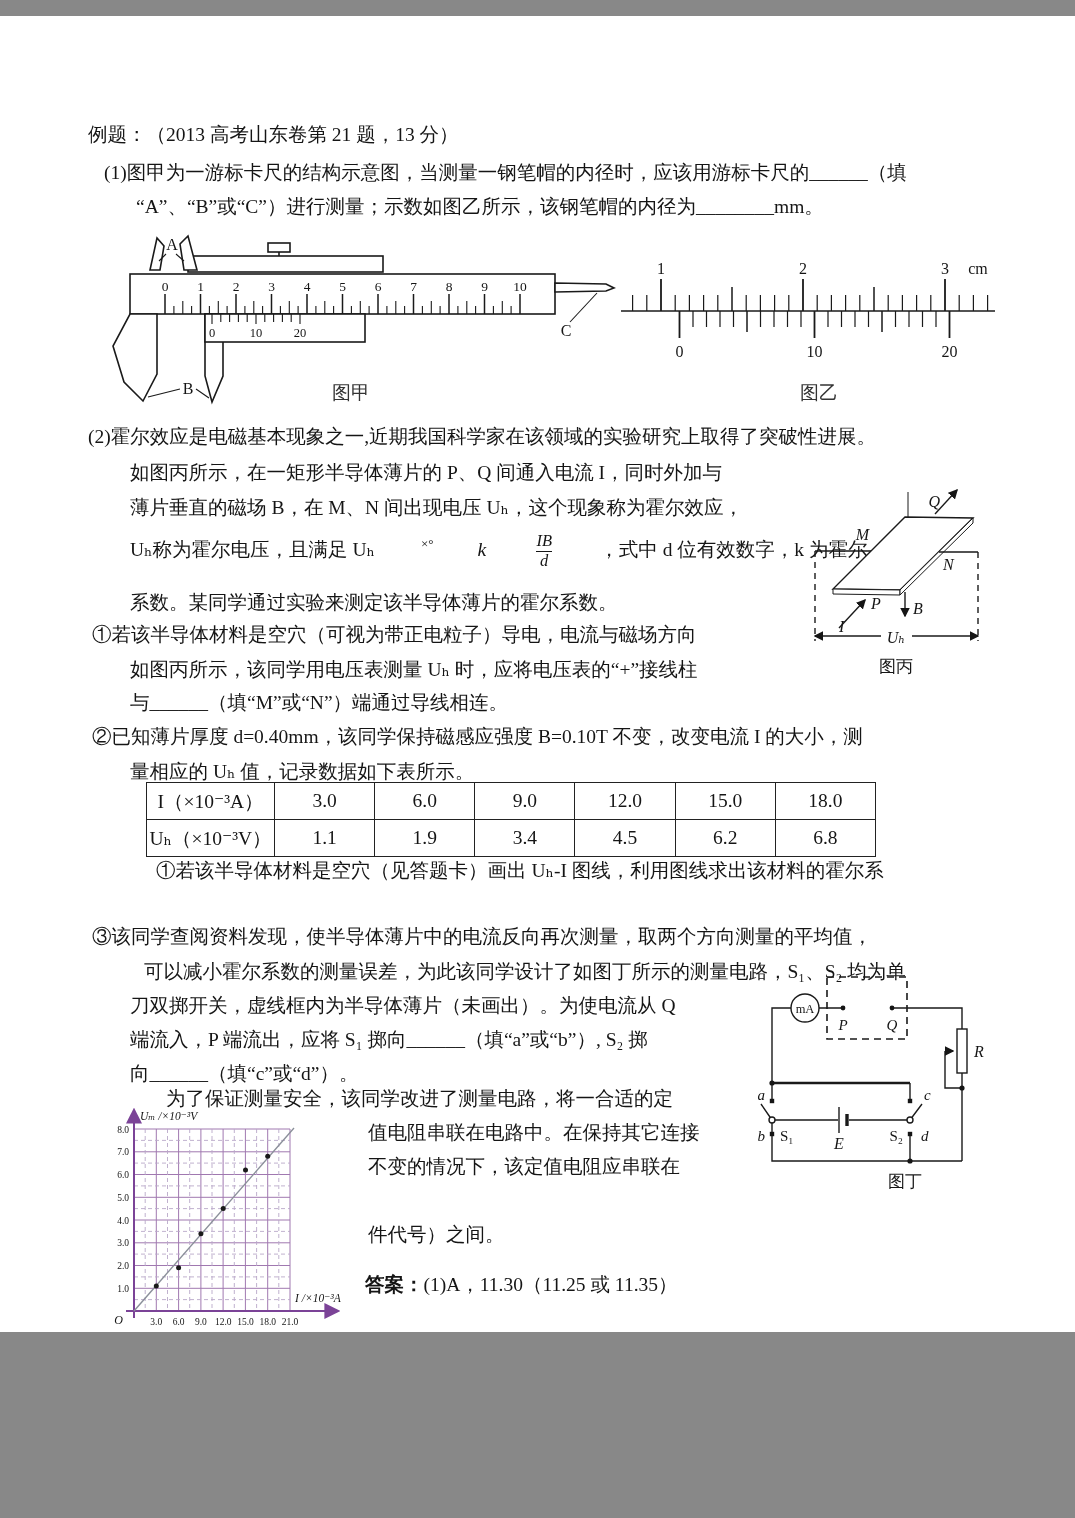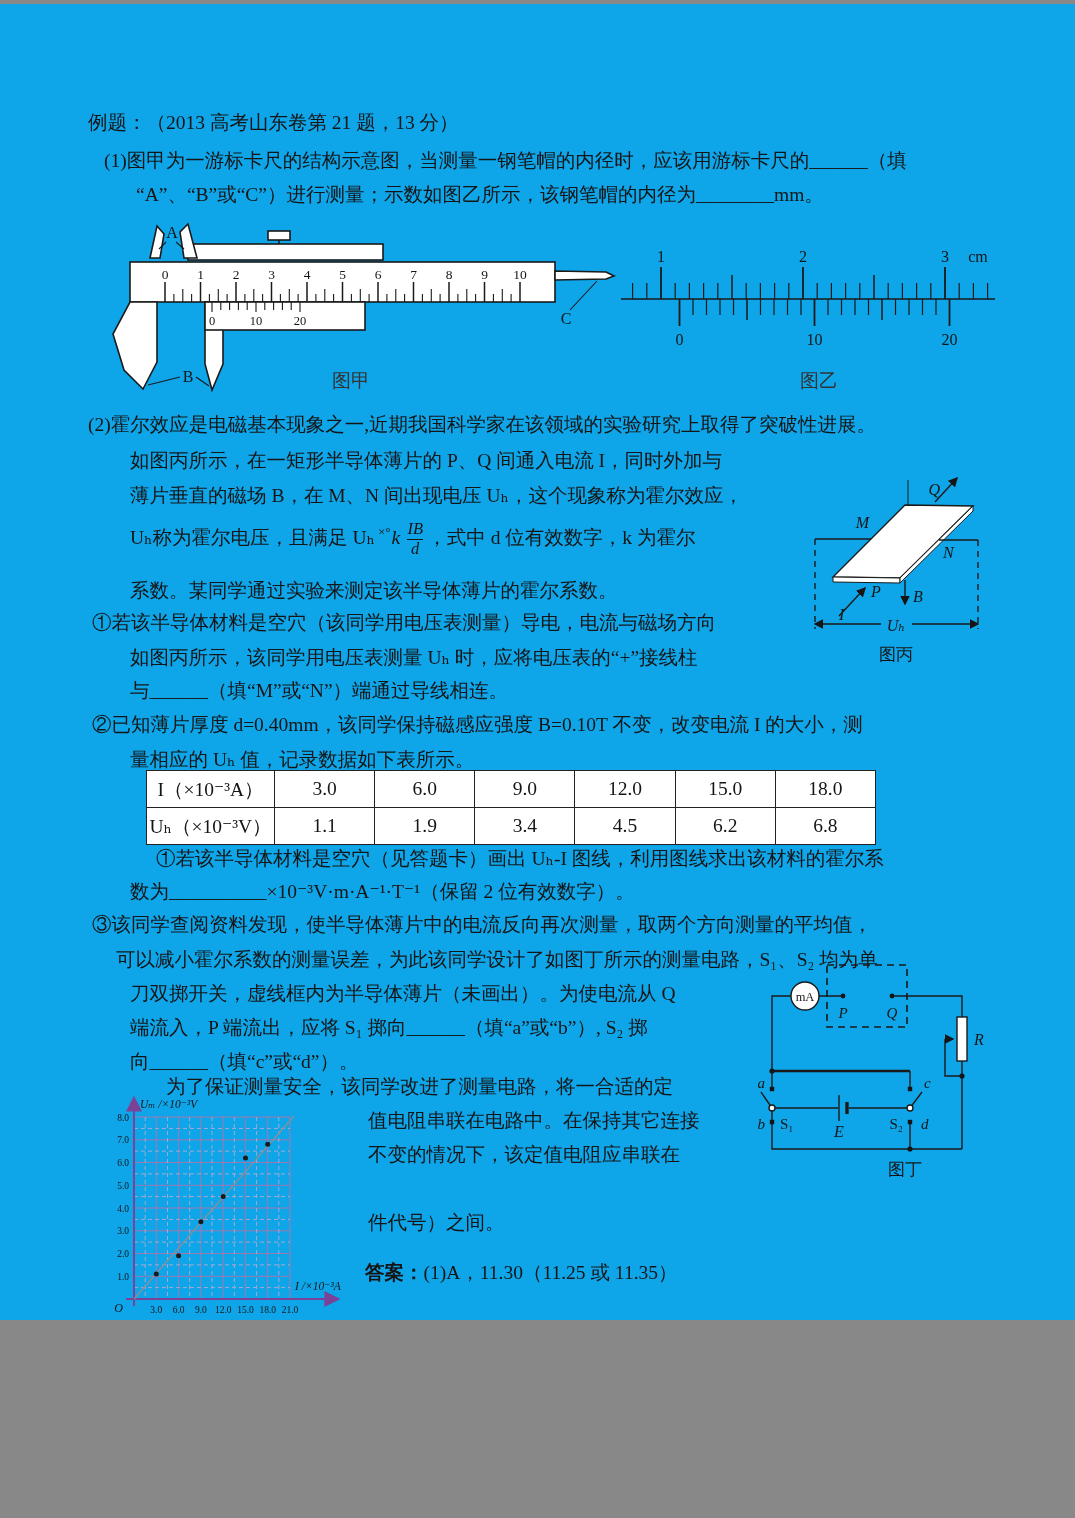--- a/index.html
+++ b/index.html
@@ -1,20 +1,20 @@
 <!DOCTYPE html>
 <html><head>
 <meta charset="utf-8">
 <style>
   html,body{margin:0;padding:0;background:#888;}
-  .page{position:relative;width:1075px;height:1316px;background:#0ea5e9;margin:4px auto;
+  .page{position:relative;width:1075px;height:1316px;background:#ffffff;margin:16px auto;
         font-family:"Liberation Serif","DejaVu Serif",serif;color:#151515;font-size:19.5px;overflow:hidden;}
   .ln{position:absolute;white-space:nowrap;line-height:26px;}
   .cap{position:absolute;white-space:nowrap;font-size:19px;color:#333;}
-  .formula{display:flex;align-items:center;height:56px;}
+  .formula{display:flex;align-items:center;height:56px;gap:43px;}
   .rel{font-size:13px;margin:0 1px 12px 3px;}
   .fk{font-style:italic;margin-right:3px;}
   .frac{display:inline-flex;flex-direction:column;align-items:center;font-size:16.5px;font-style:italic;
         line-height:1.15;margin:0 4px;transform:translateY(1px);}
   .frac .den{border-top:1.4px solid #151515;padding:0 4px;}
   table.data{position:absolute;left:146px;top:766px;border-collapse:collapse;table-layout:fixed;width:730px;background:#fff;}
   table.data td{border:1.5px solid #222;height:36px;text-align:center;font-size:19.5px;padding:0;white-space:nowrap;}
   td.hcell{width:127px;}
   .ansline{position:absolute;white-space:nowrap;line-height:26px;}
   .ansline .albl{font-weight:bold;}
@@ -105,21 +105,21 @@
     <span>Uₕ称为霍尔电压，且满足 Uₕ</span>
       <span class="rel">×°</span>
       <span class="fk">k</span>
       <span class="frac">
         <span class="num">IB</span>
         <span class="den">d</span>
       </span>
       <span>，式中 d 位有效数字，k 为霍尔</span>
   </div>
   <div class="ln" style="left:130px;top:574px">系数。某同学通过实验来测定该半导体薄片的霍尔系数。</div>
-  <div class="ln" style="left:92px;top:606px">①若该半导体材料是空穴（该同学用电压表测量）导电，电流与磁场方向</div>
+  <div class="ln" style="left:92px;top:606px">①若该半导体材料是空穴（可视为带正电粒子）导电，电流与磁场方向</div>
   <div class="ln" style="left:130px;top:641px">如图丙所示，该同学用电压表测量 Uₕ 时，应将电压表的“+”接线柱</div>
   <div class="ln" style="left:130px;top:674px">与______（填“M”或“N”）端通过导线相连。</div>
   <div class="ln" style="left:92px;top:708px">②已知薄片厚度 d=0.40mm，该同学保持磁感应强度 B=0.10T 不变，改变电流 I 的大小，测</div>
   <div class="ln" style="left:130px;top:743px">量相应的 Uₕ 值，记录数据如下表所示。</div>
 
   <svg style="left:795px;top:450px" width="200" height="215" viewBox="0 0 200 215">
     <defs>
       <marker id="ahB" viewBox="0 0 10 10" refX="8.5" refY="5" markerWidth="7" markerHeight="7" orient="auto-start-reverse">
         <path d="M0 0L10 5L0 10z" fill="#151515"></path>
       </marker>
@@ -167,23 +167,22 @@
       <td>1.9</td>
       <td>3.4</td>
       <td>4.5</td>
       <td>6.2</td>
       <td>6.8</td>
     </tr>
   </tbody>
     </table>
 
   <div class="ln" style="left:156px;top:842px">①若该半导体材料是空穴（见答题卡）画出 Uₕ-I 图线，利用图线求出该材料的霍尔系</div>
-  <div class="ln" style="left:130px;top:875px">数为__________×10⁻³V·m·A⁻¹·T⁻¹（保留 2 位有效数字）。</div>
   <div class="ln" style="left:92px;top:908px">③该同学查阅资料发现，使半导体薄片中的电流反向再次测量，取两个方向测量的平均值，</div>
-  <div class="ln" style="left:116px;top:943px">可以减小霍尔系数的测量误差，为此该同学设计了如图丁所示的测量电路，S₁、S₂ 均为单</div>
+  <div class="ln" style="left:144px;top:943px">可以减小霍尔系数的测量误差，为此该同学设计了如图丁所示的测量电路，S₁、S₂ 均为单</div>
   <div class="ln" style="left:130px;top:977px">刀双掷开关，虚线框内为半导体薄片（未画出）。为使电流从 Q</div>
   <div class="ln" style="left:130px;top:1011px">端流入，P 端流出，应将 S₁ 掷向______（填“a”或“b”）, S₂ 掷</div>
   <div class="ln" style="left:130px;top:1045px">向______（填“c”或“d”）。</div>
   <div class="ln" style="left:166px;top:1070px">为了保证测量安全，该同学改进了测量电路，将一合适的定</div>
   <div class="ln" style="left:368px;top:1104px">值电阻串联在电路中。在保持其它连接</div>
   <div class="ln" style="left:368px;top:1138px">不变的情况下，该定值电阻应串联在</div>
   <div class="ln" style="left:368px;top:1206px">件代号）之间。</div>
 
   <svg style="left:755px;top:955px" width="310" height="235" viewBox="0 0 310 235">
     <defs>

